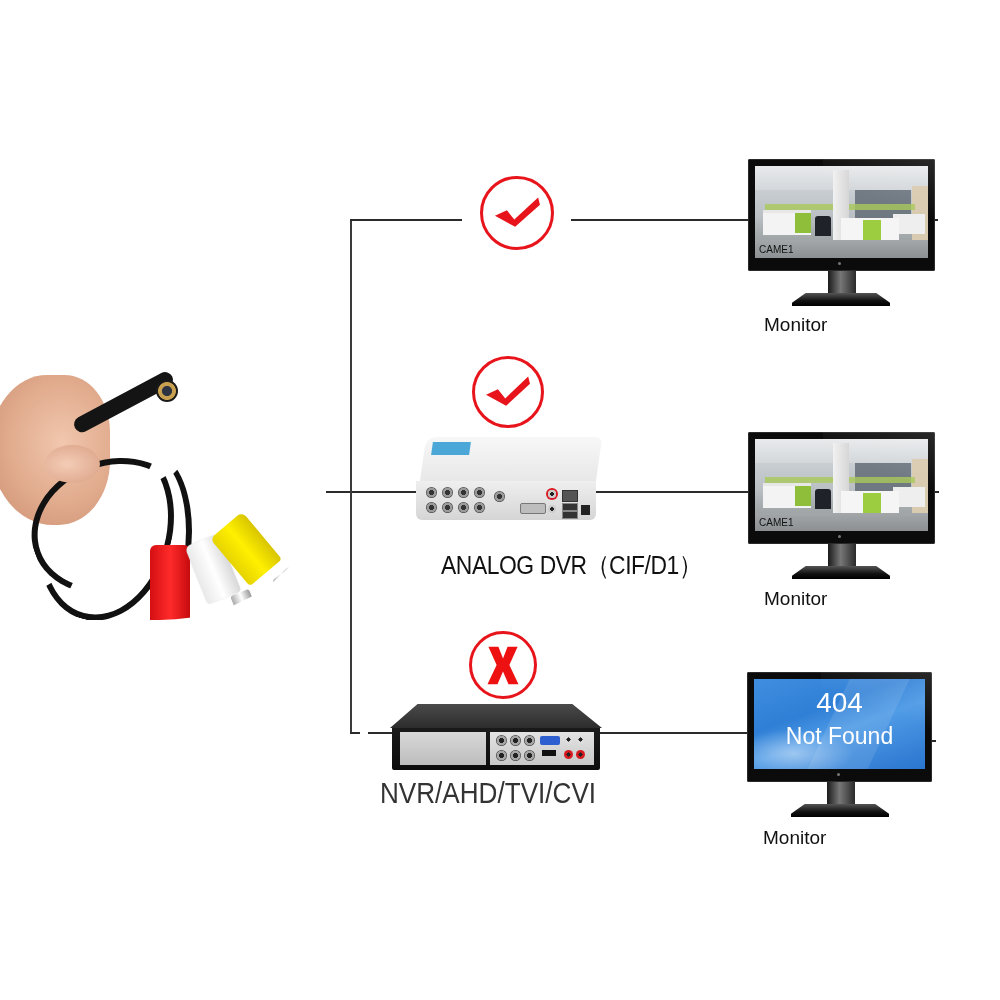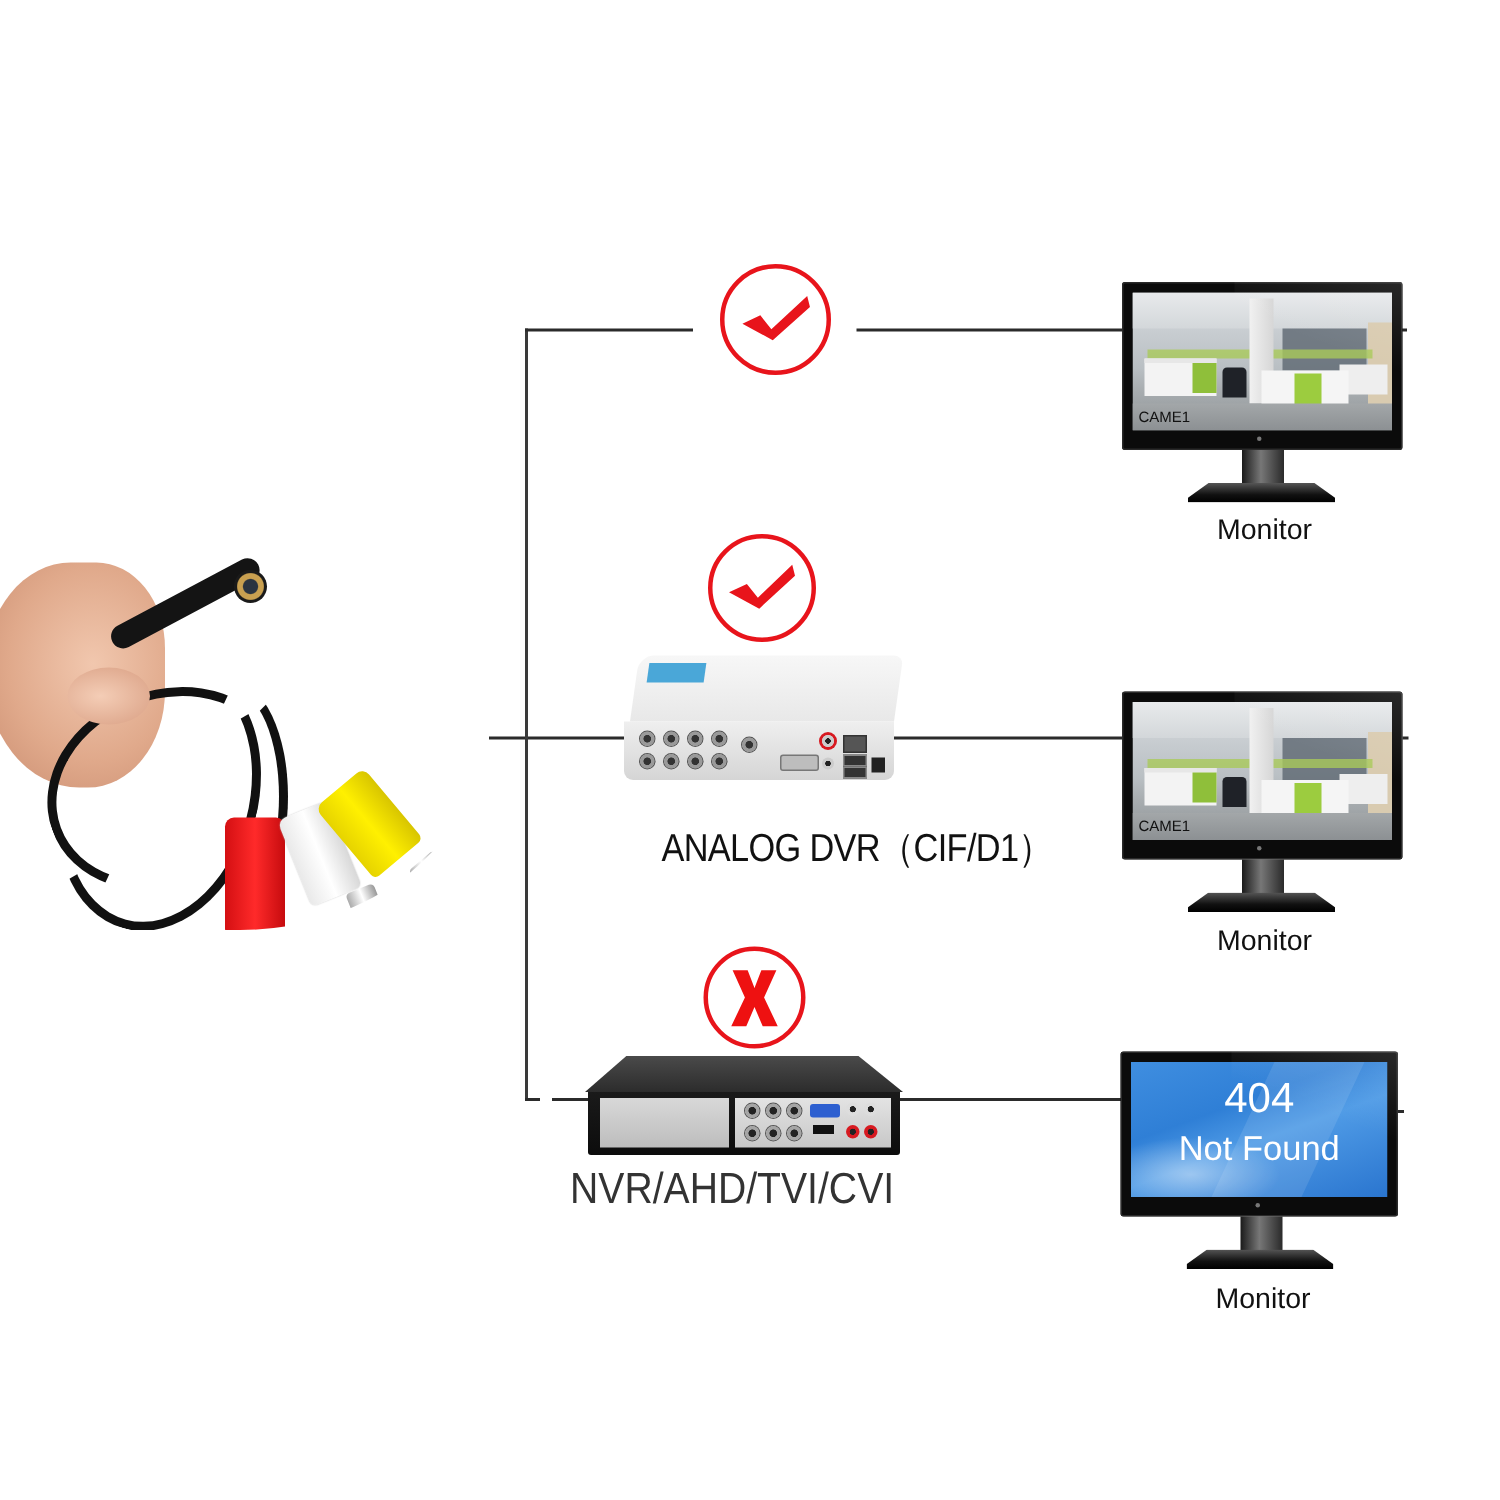--- a/index.html
+++ b/index.html
@@ -6,33 +6,33 @@
   body { width: 1000px; height: 1000px; position: relative; overflow: hidden;
          font-family: "Liberation Sans", sans-serif; }
   .line-h { position: absolute; height: 2px; background: #2b2b2b; }
   .line-v { position: absolute; width: 2px; background: #3a3a3a; }
 
   
   .status { position: absolute; border: 3px solid #e8141b; border-radius: 50%; box-sizing: border-box; background: #fff; }
   .status svg { position: absolute; left: 0; top: 0; width: 100%; height: 100%; }
 
   
-  .monitor { position: absolute; width: 190px; height: 180px; margin-top: 29px; }
+  .monitor { position: absolute; width: 190px; height: 180px; }
   .monitor .frame { position: absolute; left: 0; top: 0; width: 187px; height: 112px; background: #0b0b0b; border-radius: 2px;
                     box-shadow: inset 0 0 0 1px #2a2a2a; }
   .monitor .frame .gloss { position: absolute; right: 0; top: 0; width: 60%; height: 100%;
                     background: linear-gradient(200deg, rgba(255,255,255,0.12) 0%, rgba(255,255,255,0) 40%); pointer-events:none; }
   .monitor .screen { position: absolute; left: 7px; top: 7px; width: 173px; height: 92px; overflow: hidden; }
   .monitor .led { position: absolute; left: 90px; top: 103px; width: 3px; height: 3px; border-radius: 50%; background: #777; }
   .monitor .neck { position: absolute; left: 80px; top: 112px; width: 28px; height: 24px;
                    background: linear-gradient(90deg, #1a1a1a, #777 45%, #2a2a2a); }
   .monitor .base { position: absolute; left: 44px; top: 134px; width: 98px; height: 13px;
                    background: linear-gradient(180deg, #555 0%, #111 60%, #000 100%);
                    clip-path: polygon(14% 0, 86% 0, 100% 75%, 100% 100%, 0 100%, 0 75%); }
-  .monitor .label { position: absolute; left: 0; width: 190px; top: 155px; text-align: center;
+  .monitor .label { position: absolute; left: 16px; width: 190px; top: 155px; text-align: left;
                     font-size: 19px; color: #111; }
 
   
   .office { position: absolute; inset: 0;
             background: linear-gradient(180deg, #d9dde0 0%, #c7ccd0 30%, #b9bfc3 55%, #a9aeb1 70%, #8d9295 100%); }
   .office .ceiling { position: absolute; left: 0; top: 0; width: 100%; height: 24px;
             background: linear-gradient(180deg, #e8eaec, #d3d7da); }
   .office .pillar { position: absolute; left: 78px; top: 4px; width: 16px; height: 70px; background: linear-gradient(90deg,#f1f1f1,#d6d6d6); }
   .office .window { position: absolute; left: 100px; top: 24px; width: 56px; height: 28px; background: #5d6670; opacity: .8; }
   .office .rwall { position: absolute; right: 0; top: 20px; width: 16px; height: 55px; background: #d9cbb0; }

